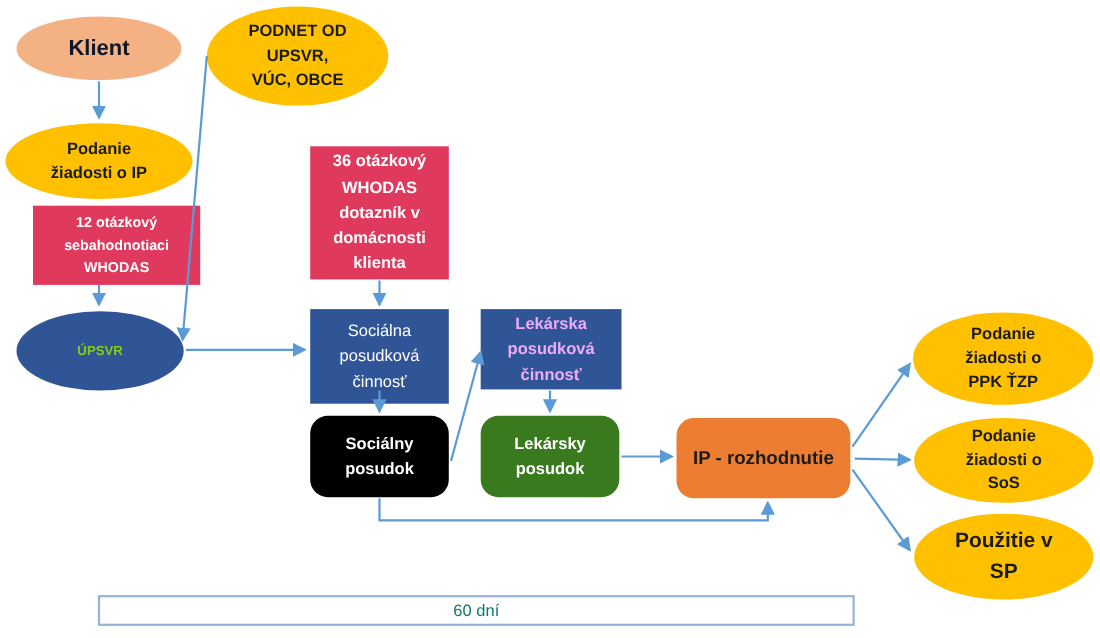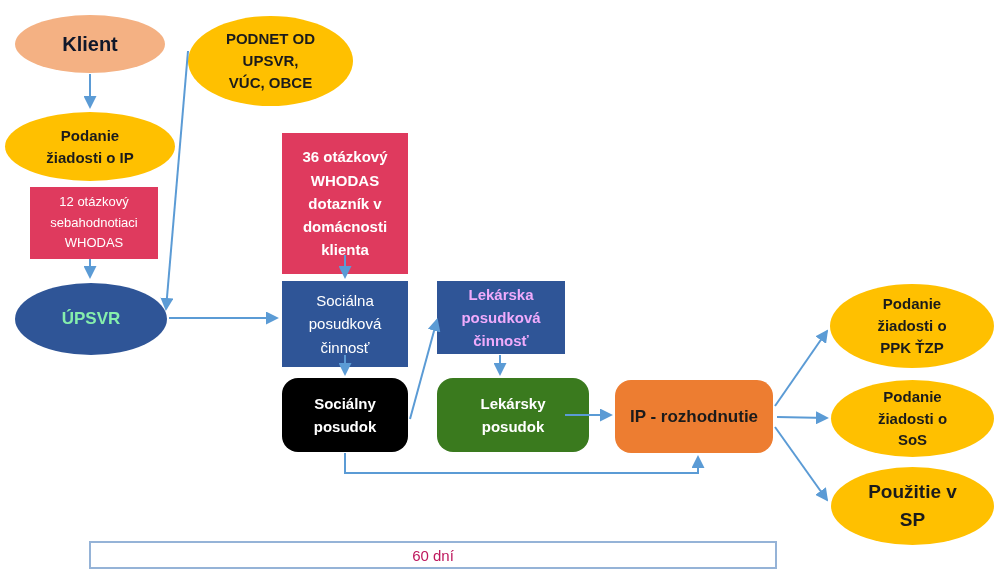--- a/index.html
+++ b/index.html
@@ -22,41 +22,41 @@
   .node .label {
     white-space: pre-line;
     width: 100%;
   }
   .ellipse { border-radius: 50%; }
   .rounded { border-radius: 16px; }
 
   
   .klient        { left: 15px;  top: 15px;  width: 150px; height: 58px;  background: #F4B183; color: #0f172a; font-weight: bold; font-size: 20px; }
   .podanie-ip    { left: 5px;   top: 112px; width: 170px; height: 69px;  background: #FFC000; color: #1b1b1b; font-weight: bold; font-size: 15px; line-height: 1.45; }
-  .whodas12      { left: 30px;  top: 187px; width: 128px; height: 72px;  background: #DF3A5E; color: #ffffff; font-weight: normal; font-size: 13px; line-height: 1.6; }
-  .podnet        { left: 188px; top: 16px;   width: 165px; height: 90px;  background: #FFC000; color: #1b1b1b; font-weight: bold; font-size: 15px; line-height: 1.45; }
-  .upsvr         { left: 15px;  top: 283px; width: 152px; height: 72px;  background: #2F5597; color: #86efac; font-weight: bold; font-size: 17px; }
-  .whodas36      { left: 282px; top: 133px; width: 126px; height: 141px; background: #DF3A5E; color: #ffffff; font-weight: bold; font-size: 15px; line-height: 1.55; }
+  .whodas12      { left: 30px;  top: 187px; width: 152px; height: 72px;  background: #DF3A5E; color: #ffffff; font-weight: bold; font-size: 13px; line-height: 1.6; }
+  .podnet        { left: 188px; top: 6px;   width: 165px; height: 90px;  background: #FFC000; color: #1b1b1b; font-weight: bold; font-size: 15px; line-height: 1.45; }
+  .upsvr         { left: 15px;  top: 283px; width: 152px; height: 72px;  background: #2F5597; color: #84cc16; font-weight: bold; font-size: 12px; }
+  .whodas36      { left: 282px; top: 133px; width: 126px; height: 121px; background: #DF3A5E; color: #ffffff; font-weight: bold; font-size: 15px; line-height: 1.55; }
   .soc-cinnost   { left: 282px; top: 281px; width: 126px; height: 86px;  background: #2F5597; color: #ffffff; font-weight: normal; font-size: 15px; line-height: 1.55; }
   .lek-cinnost   { left: 437px; top: 281px; width: 128px; height: 73px;  background: #2F5597; color: #f0abfc; font-weight: bold; font-size: 15px; line-height: 1.55; }
   .soc-posudok   { left: 282px; top: 378px; width: 126px; height: 74px;  background: #000000; color: #ffffff; font-weight: bold; font-size: 15px; line-height: 1.55; }
-  .lek-posudok   { left: 437px; top: 378px; width: 152px; height: 74px;  background: #3A7A1E; color: #ffffff; font-weight: bold; font-size: 15px; line-height: 1.55; }
+  .lek-posudok   { left: 437px; top: 378px; width: 126px; height: 74px;  background: #3A7A1E; color: #ffffff; font-weight: bold; font-size: 15px; line-height: 1.55; }
   .ip-rozhodnutie{ left: 615px; top: 380px; width: 158px; height: 73px;  background: #ED7D31; color: #1b1b1b; font-weight: bold; font-size: 17px; }
   .podanie-ppk   { left: 830px; top: 284px; width: 164px; height: 84px;  background: #FFC000; color: #1b1b1b; font-weight: bold; font-size: 15px; line-height: 1.45; }
   .podanie-sos   { left: 831px; top: 380px; width: 163px; height: 77px;  background: #FFC000; color: #1b1b1b; font-weight: bold; font-size: 15px; line-height: 1.45; }
   .pouzitie-sp   { left: 831px; top: 467px; width: 163px; height: 78px;  background: #FFC000; color: #1b1b1b; font-weight: bold; font-size: 19px; line-height: 1.45; }
 
   .timeline-bar {
     position: absolute;
     left: 89px; top: 541px; width: 688px; height: 28px;
     background: #ffffff;
     border: 2px solid #95B3D7;
     box-sizing: border-box;
     display: flex; align-items: center; justify-content: center;
-    color: #be185d;
+    color: #0f766e;
     font-size: 15px;
   }
 
   .arrows {
     position: absolute;
     left: 0; top: 0; width: 1000px; height: 580px;
     pointer-events: none;
   }
 </style>
 </head>

